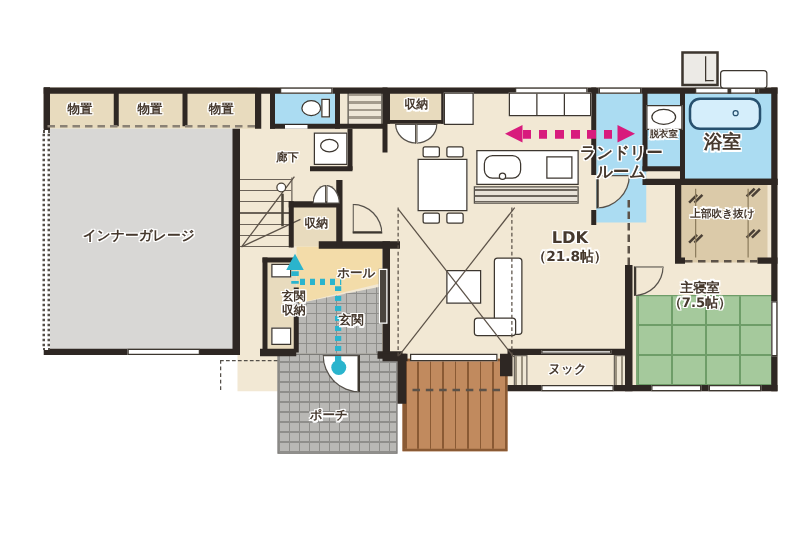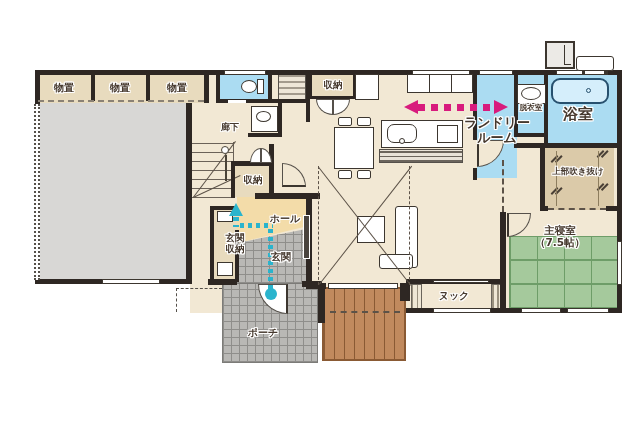--- a/index.html
+++ b/index.html
@@ -187,30 +187,35 @@
   <div class="a tealdash-h" style="left:240px;top:223px;width:33px;height:5px;"></div>
   <div class="a tealdash-v" style="left:268px;top:229px;width:5px;height:60px;"></div>
   <div class="a" style="left:265px;top:288px;width:12px;height:12px;background:var(--teal,#2ab4cd);border-radius:50%;"></div>
 
   <div class="a" style="left:176px;top:288px;width:46px;height:0;border-top:1.5px dashed #55504a;"></div>
   <div class="a" style="left:176px;top:288px;width:0;height:24px;border-left:1.5px dashed #55504a;"></div>
 
   <div class="lbl" style="left:64px;top:88px;font-size:10px;">物置</div>
   <div class="lbl" style="left:120px;top:88px;font-size:10px;">物置</div>
   <div class="lbl" style="left:177px;top:88px;font-size:10px;">物置</div>
+  <div class="lbl" style="left:111px;top:189px;font-size:11px;">インナーガレージ</div>
   <div class="lbl" style="left:230px;top:127px;font-size:9px;">廊下</div>
   <div class="lbl" style="left:253px;top:180px;font-size:9.5px;">収納</div>
   <div class="lbl" style="left:333px;top:85px;font-size:9.5px;">収納</div>
   <div class="lbl" style="left:497px;top:131px;font-size:13px;">
     <span style="display:block;">ランドリー</span>
     <span style="display:block;">ルーム</span>
   </div>
   <div class="lbl" style="left:531px;top:108px;font-size:7.5px;">脱衣室</div>
   <div class="lbl" style="left:578px;top:114px;font-size:15px;">浴室</div>
   <div class="lbl" style="left:578px;top:172px;font-size:8.5px;">上部吹き抜け</div>
+  <div class="lbl" style="left:456px;top:198px;font-size:13px;">
+    <span style="display:block;">LDK</span>
+    <span style="display:block;font-size:11px;">（21.8帖）</span>
+  </div>
   <div class="lbl" style="left:560px;top:237px;font-size:10.5px;">
     <span style="display:block;">主寝室</span>
     <span style="display:block;">（7.5帖）</span>
   </div>
   <div class="lbl" style="left:454px;top:296px;font-size:10px;">ヌック</div>
   <div class="lbl" style="left:285px;top:219px;font-size:10px;">ホール</div>
   <div class="lbl" style="left:281px;top:257px;font-size:10px;">玄関</div>
   <div class="lbl" style="left:235px;top:244px;font-size:9.5px;">
     <span style="display:block;">玄関</span>
     <span style="display:block;">収納</span>

